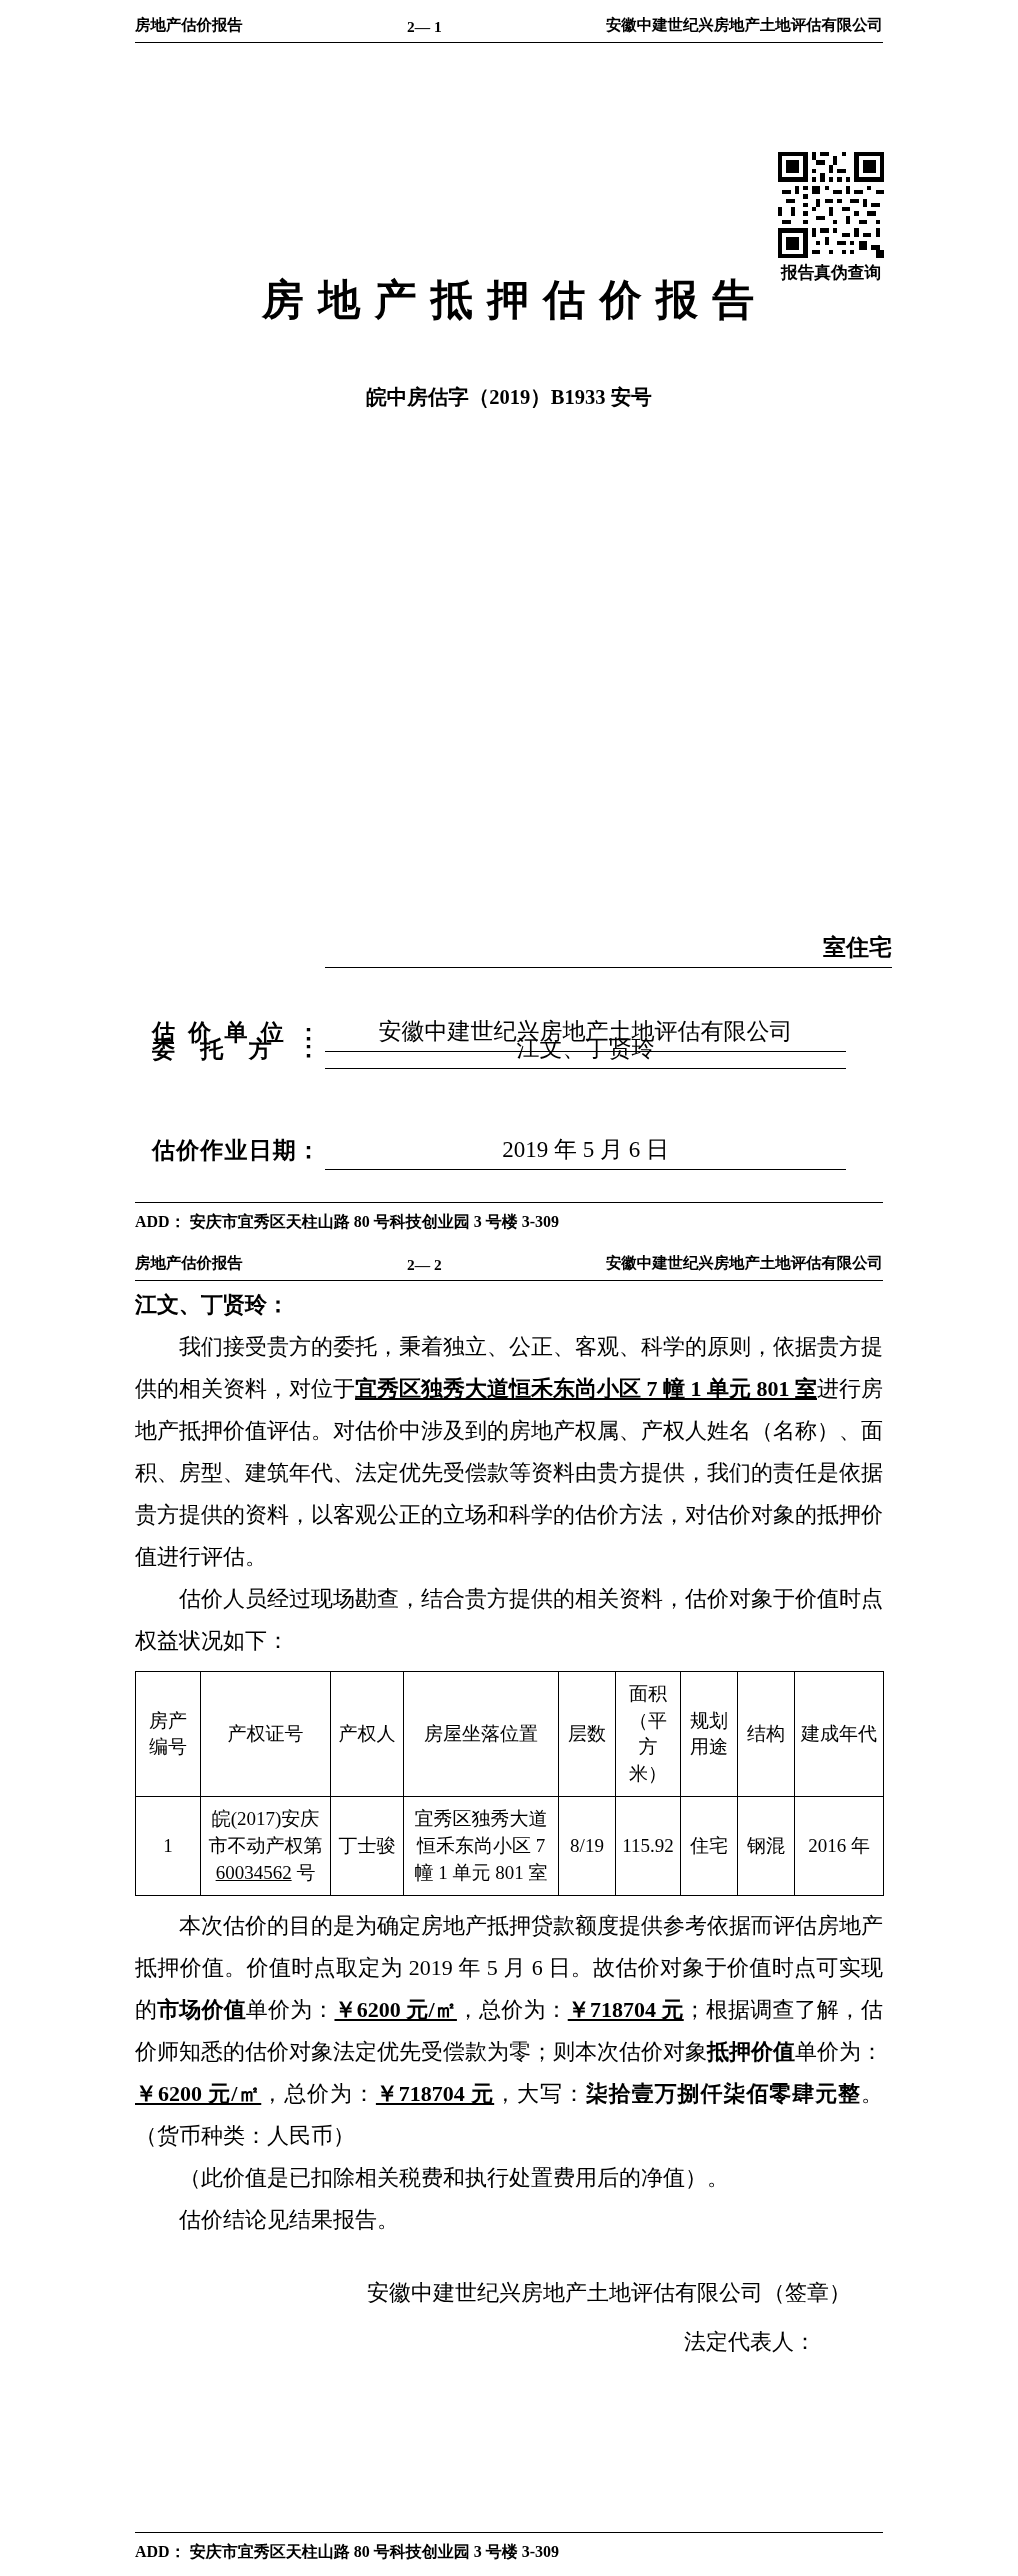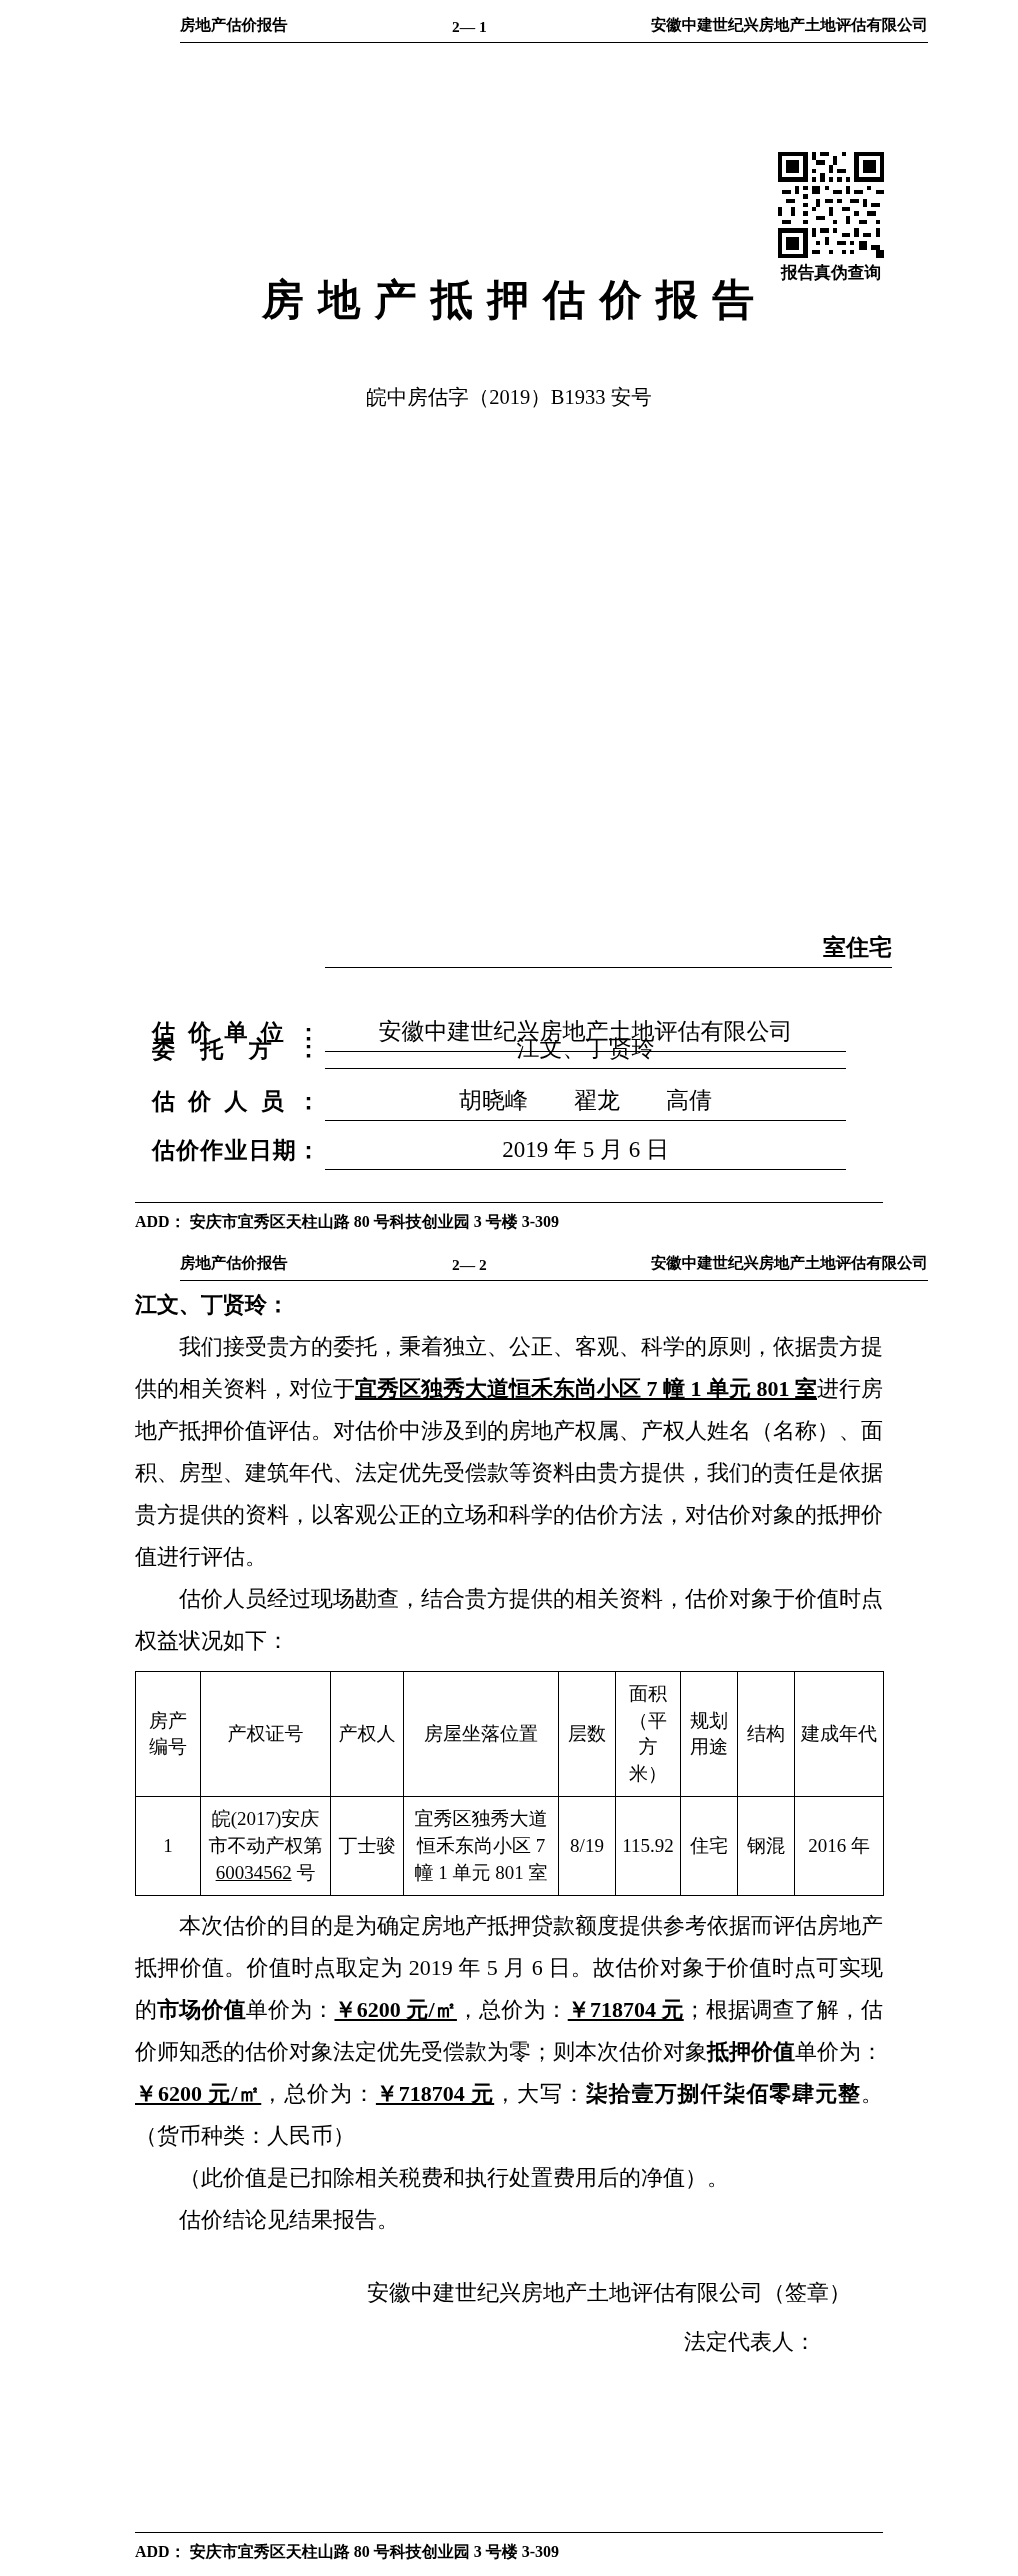--- a/index.html
+++ b/index.html
@@ -1,31 +1,31 @@
 <!DOCTYPE html>
 <html style="font-size:10.3px"><head>
 <meta charset="utf-8">
 <style>
   html,body{margin:0;padding:0;background:#ffffff;}
   .doc{position:relative;width:1019px;height:2576px;background:#fff;color:#000;
        font-family:"Liberation Serif","DejaVu Serif",serif;}
   
   .pageheader{position:absolute;left:135px;width:748px;display:flex;
       justify-content:space-between;align-items:flex-end;
-      font-size:15.4px;font-weight:bold;border-bottom:1.3px solid #000;padding-bottom:5.8px;margin-left:45px;}
+      font-size:15.4px;font-weight:bold;border-bottom:1.3px solid #000;padding-bottom:5.8px;}
   .pagefooter{position:absolute;left:135px;width:748px;border-top:1.3px solid #000;
       padding-top:9px;font-size:16px;font-weight:bold;}
   
   .qr{position:absolute;left:778px;top:152px;width:106px;height:106px;}
   .qr-caption{position:absolute;left:770px;top:261px;width:122px;text-align:center;
       font-size:16.7px;font-weight:bold;}
   .main-title{position:absolute;left:135px;top:272px;width:748px;text-align:center;
       font-size:42px;font-weight:bold;letter-spacing:1.9px;white-space:nowrap;}
   .doc-number{position:absolute;left:135px;top:383px;width:748px;text-align:center;
-      font-size:20.5px;font-weight:normal;}
+      font-size:20.5px;font-weight:bold;}
   .field-row{position:absolute;left:152px;white-space:nowrap;font-size:23px;}
   .flabel{display:inline-block;width:168px;font-weight:bold;text-align:justify;
       text-align-last:justify;vertical-align:bottom;padding-bottom:3.9px;}
   .fspacer{display:inline-block;width:168px;vertical-align:bottom;}
   .fvalue{display:inline-block;width:521px;border-bottom:1.3px solid #000;text-align:center;
       vertical-align:bottom;padding-bottom:3.9px;margin-left:5.1px;white-space:pre;}
   .fvalue.left{text-align:right;padding-left:46px;}
   .bold{font-weight:bold;}
   
   .p2-body{position:absolute;left:135px;top:1284px;width:748px;font-size:22px;
@@ -146,23 +146,20 @@
 
   <div class="field-row" style="top:932px;">
     <span class="fspacer"></span><span class="fvalue bold left">室住宅</span>
   </div>
   <div class="field-row" style="top:1020px;margin-top:13px;">
     <span class="flabel">委托方：</span><span class="fvalue">江文、丁贤玲</span>
   </div>
   <div class="field-row" style="top:1016px;">
     <span class="flabel">估价单位：</span><span class="fvalue">安徽中建世纪兴房地产土地评估有限公司</span>
   </div>
-  <div class="field-row" style="top:1085px;">
-    <span class="flabel">估价人员：</span><span class="fvalue">胡晓峰　　翟龙　　高倩</span>
-  </div>
   <div class="field-row" style="top:1134px;">
     <span class="flabel">估价作业日期：</span><span class="fvalue">2019 年 5 月 6 日</span>
   </div>
 
   <div class="pagefooter" style="top:1202px;">
     <span>ADD： 安庆市宜秀区天柱山路 80 号科技创业园 3 号楼 3-309</span>
   </div>
 
   <div class="pageheader" style="top:1253px;">
     <span>房地产估价报告</span>

